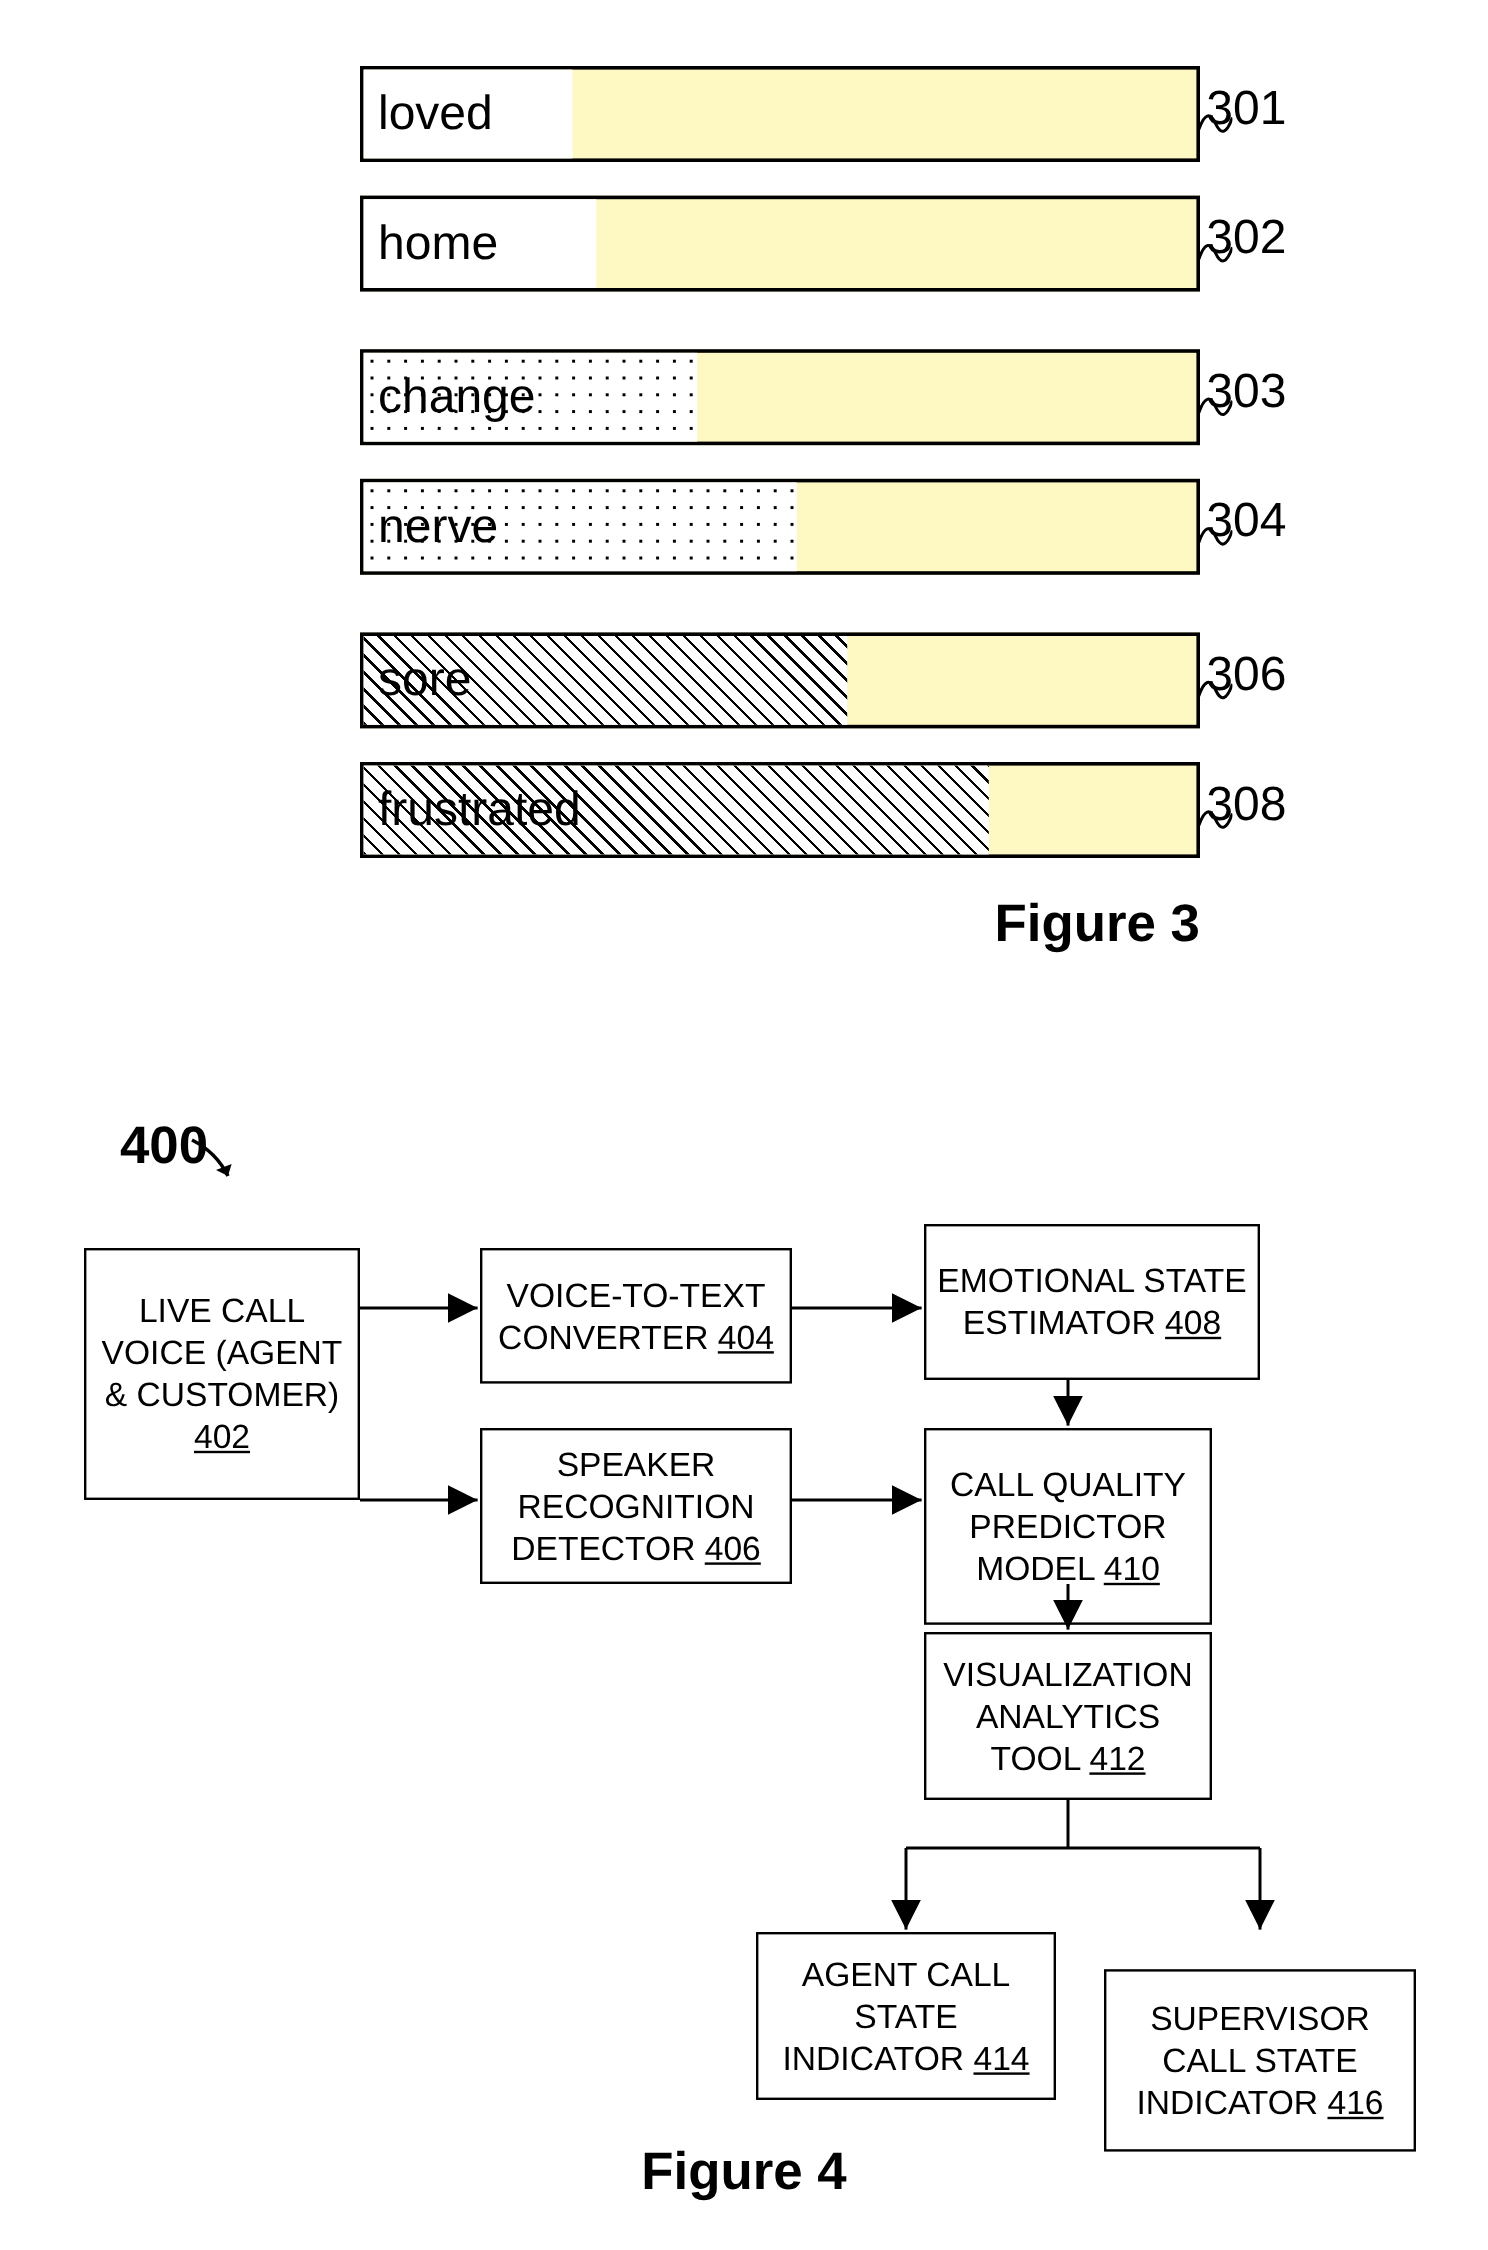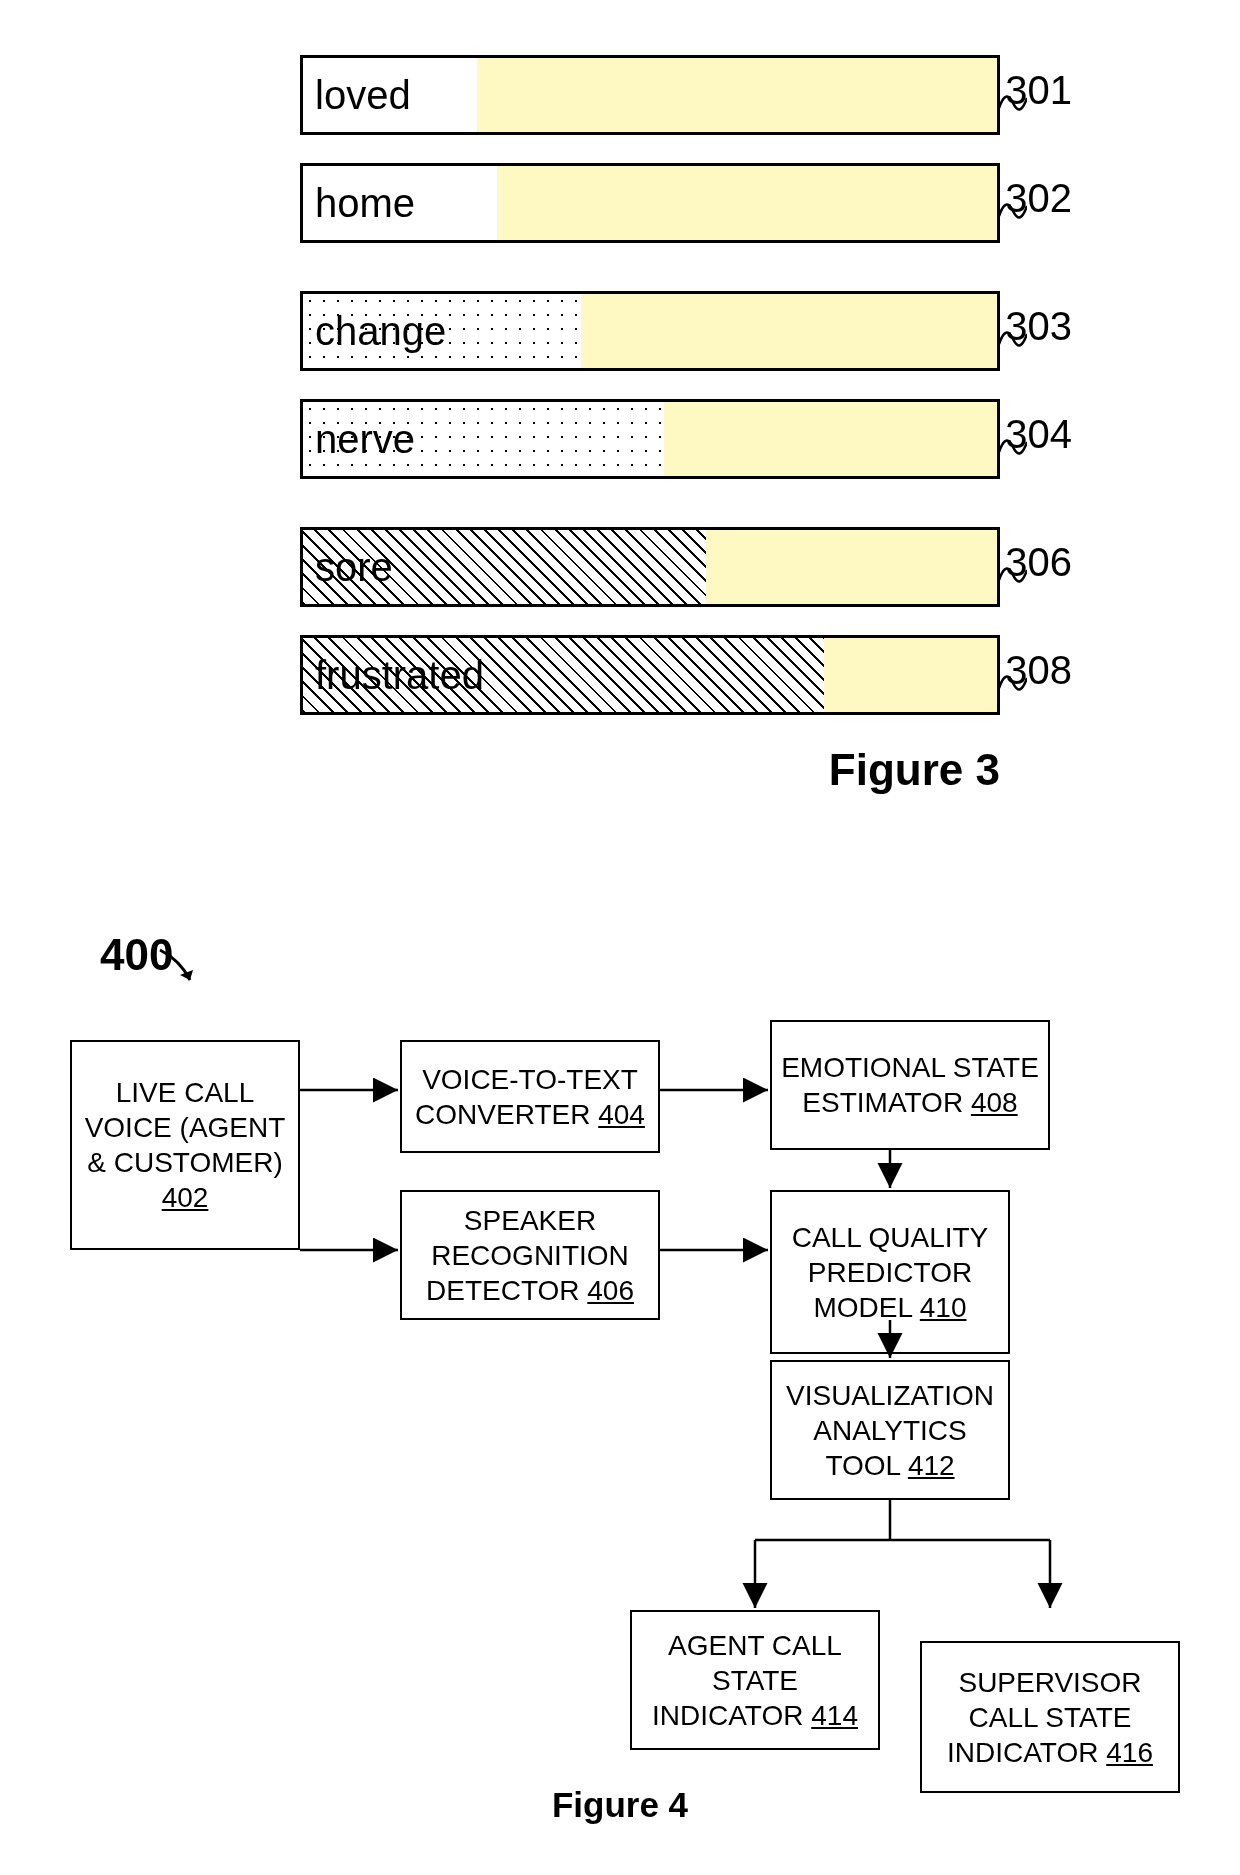--- a/index.html
+++ b/index.html
@@ -92,21 +92,21 @@
     font-size: 28px;
     line-height: 1.25;
   }
   .u { text-decoration: underline; }
   svg.arr { position: absolute; overflow: visible; }
   .fig4-caption {
     position: absolute;
     left: 0; right: 0;
     top: 855px;
     text-align: center;
-    font-size: 35px;
+    font-size: 44px;
     font-weight: bold;
   }
   .ref400 {
     position: absolute;
     left: 100px;
     top: 0;
     font-size: 44px;
     font-weight: bold;
   }
 </style>

